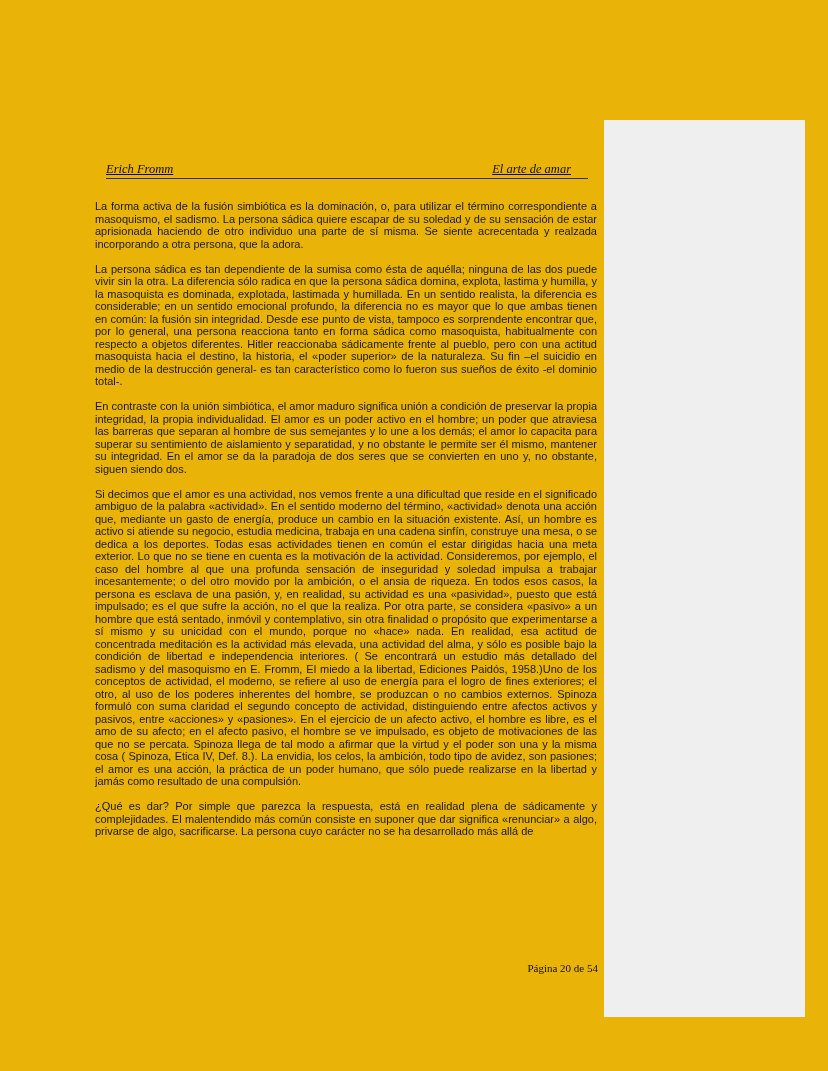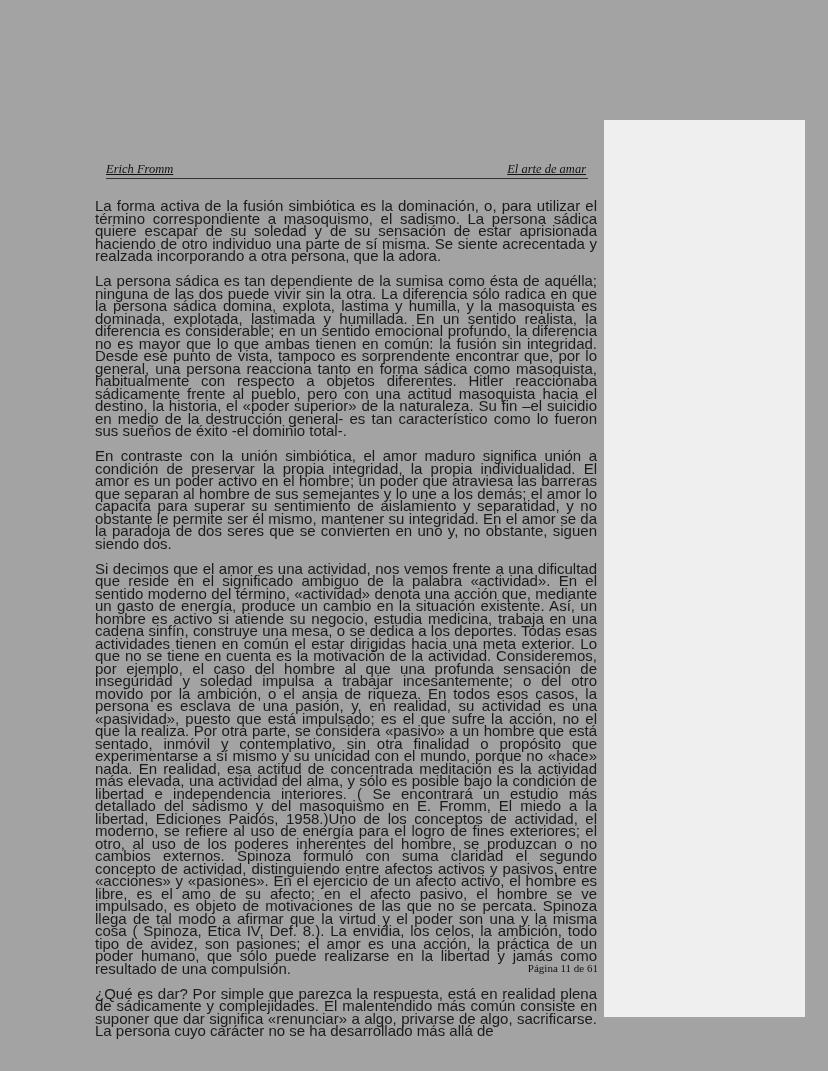--- a/index.html
+++ b/index.html
@@ -1,22 +1,22 @@
 <!DOCTYPE html>
 <html><head>
 <meta charset="utf-8">
 <style>
   html, body { margin: 0; padding: 0; background: #ffffff; }
   body { width: 828px; height: 1071px; position: relative; overflow: hidden; }
-  .page { position: absolute; left: 0; top: 0; width: 828px; height: 1071px; background: #a3a3a3; }
+  .page { position: absolute; left: 0; top: 0; width: 828px; height: 1071px; background: #eab308; }
   .comment-pane { position: absolute; left: 604px; top: 120px; width: 201px; height: 897px; background: #efefef; }
   .header { position: absolute; left: 106px; top: 160px; width: 482px; height: 18px; border-bottom: 1.5px solid #333; font-family: "Liberation Serif", serif; font-style: italic; font-size: 12.5px; color: #111; }
   .header .left { position: absolute; left: 0; bottom: 1px; text-decoration: underline; }
-  .header .right { position: absolute; right: 2px; bottom: 1px; text-decoration: underline; }
-  .body-text { position: absolute; left: 95px; top: 200px; width: 502px; font-family: "Liberation Sans", sans-serif; font-size: 15px; line-height: 12.5px; color: #1a1a1a; text-align: justify; }
+  .header .right { position: absolute; right: 17px; bottom: 1px; text-decoration: underline; }
+  .body-text { position: absolute; left: 95px; top: 200px; width: 502px; font-family: "Liberation Sans", sans-serif; font-size: 11px; line-height: 12.5px; color: #1a1a1a; text-align: justify; }
   .body-text p { margin: 0 0 12.5px 0; }
   .footer { position: absolute; left: 480px; top: 962px; width: 118px; text-align: right; font-family: "Liberation Serif", serif; font-size: 11px; color: #111; }
 </style>
 </head>
 <body>
 
 <div class="page">
   <div class="comment-pane"></div>
 
   <div class="header">
@@ -25,14 +25,14 @@
   </div>
 
   <div class="body-text">
     <p>La forma activa de la fusión simbiótica es la dominación, o, para utilizar el término correspondiente a masoquismo, el sadismo. La persona sádica quiere escapar de su soledad y de su sensación de estar aprisionada haciendo de otro individuo una parte de sí misma. Se siente acrecentada y realzada incorporando a otra persona, que la adora.</p>
     <p>La persona sádica es tan dependiente de la sumisa como ésta de aquélla; ninguna de las dos puede vivir sin la otra. La diferencia sólo radica en que la persona sádica domina, explota, lastima y humilla, y la masoquista es dominada, explotada, lastimada y humillada. En un sentido realista, la diferencia es considerable; en un sentido emocional profundo, la diferencia no es mayor que lo que ambas tienen en común: la fusión sin integridad. Desde ese punto de vista, tampoco es sorprendente encontrar que, por lo general, una persona reacciona tanto en forma sádica como masoquista, habitualmente con respecto a objetos diferentes. Hitler reaccionaba sádicamente frente al pueblo, pero con una actitud masoquista hacia el destino, la historia, el «poder superior» de la naturaleza. Su fin –el suicidio en medio de la destrucción general- es tan característico como lo fueron sus sueños de éxito -el dominio total-.</p>
     <p>En contraste con la unión simbiótica, el amor maduro significa unión a condición de preservar la propia integridad, la propia individualidad. El amor es un poder activo en el hombre; un poder que atraviesa las barreras que separan al hombre de sus semejantes y lo une a los demás; el amor lo capacita para superar su sentimiento de aislamiento y separatidad, y no obstante le permite ser él mismo, mantener su integridad. En el amor se da la paradoja de dos seres que se convierten en uno y, no obstante, siguen siendo dos.</p>
     <p>Si decimos que el amor es una actividad, nos vemos frente a una dificultad que reside en el significado ambiguo de la palabra «actividad». En el sentido moderno del término, «actividad» denota una acción que, mediante un gasto de energía, produce un cambio en la situación existente. Así, un hombre es activo si atiende su negocio, estudia medicina, trabaja en una cadena sinfín, construye una mesa, o se dedica a los deportes. Todas esas actividades tienen en común el estar dirigidas hacia una meta exterior. Lo que no se tiene en cuenta es la motivación de la actividad. Consideremos, por ejemplo, el caso del hombre al que una profunda sensación de inseguridad y soledad impulsa a trabajar incesantemente; o del otro movido por la ambición, o el ansia de riqueza. En todos esos casos, la persona es esclava de una pasión, y, en realidad, su actividad es una «pasividad», puesto que está impulsado; es el que sufre la acción, no el que la realiza. Por otra parte, se considera «pasivo» a un hombre que está sentado, inmóvil y contemplativo, sin otra finalidad o propósito que experimentarse a sí mismo y su unicidad con el mundo, porque no «hace» nada. En realidad, esa actitud de concentrada meditación es la actividad más elevada, una actividad del alma, y sólo es posible bajo la condición de libertad e independencia interiores. ( Se encontrará un estudio más detallado del sadismo y del masoquismo en E. Fromm, El miedo a la libertad, Ediciones Paidós, 1958.)Uno de los conceptos de actividad, el moderno, se refiere al uso de energía para el logro de fines exteriores; el otro, al uso de los poderes inherentes del hombre, se produzcan o no cambios externos. Spinoza formuló con suma claridad el segundo concepto de actividad, distinguiendo entre afectos activos y pasivos, entre «acciones» y «pasiones». En el ejercicio de un afecto activo, el hombre es libre, es el amo de su afecto; en el afecto pasivo, el hombre se ve impulsado, es objeto de motivaciones de las que no se percata. Spinoza llega de tal modo a afirmar que la virtud y el poder son una y la misma cosa ( Spinoza, Etica IV, Def. 8.). La envidia, los celos, la ambición, todo tipo de avidez, son pasiones; el amor es una acción, la práctica de un poder humano, que sólo puede realizarse en la libertad y jamás como resultado de una compulsión.</p>
     <p>¿Qué es dar? Por simple que parezca la respuesta, está en realidad plena de sádicamente y complejidades. El malentendido más común consiste en suponer que dar significa «renunciar» a algo, privarse de algo, sacrificarse. La persona cuyo carácter no se ha desarrollado más allá de</p>
   </div>
 
-  <div class="footer">Página 11 de 61</div>
+  <div class="footer">Página 20 de 54</div>
 </div>
 
 </body></html>

